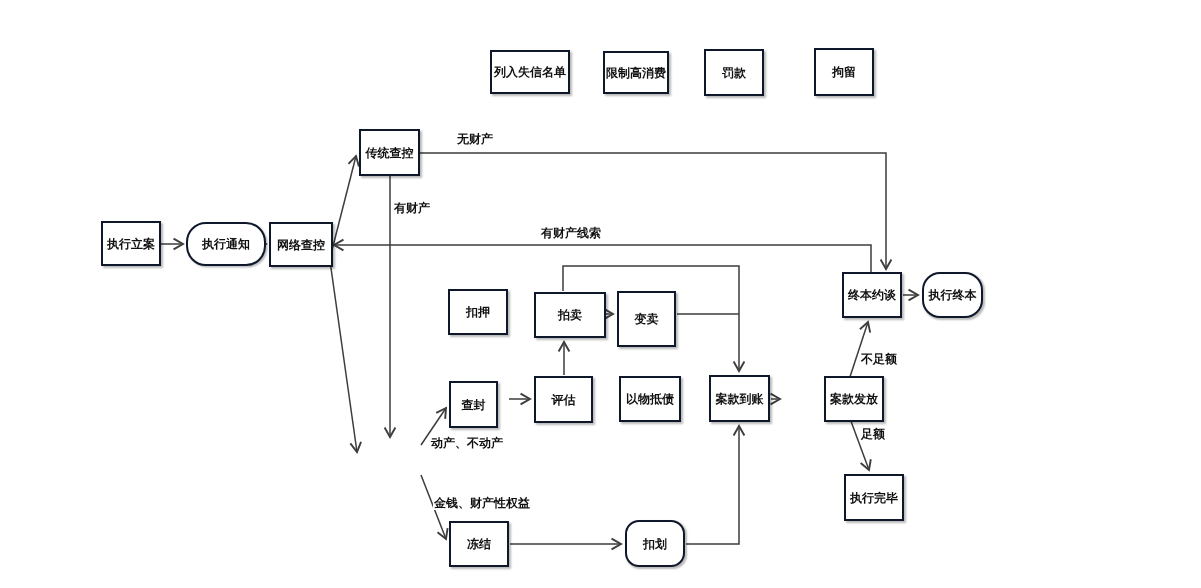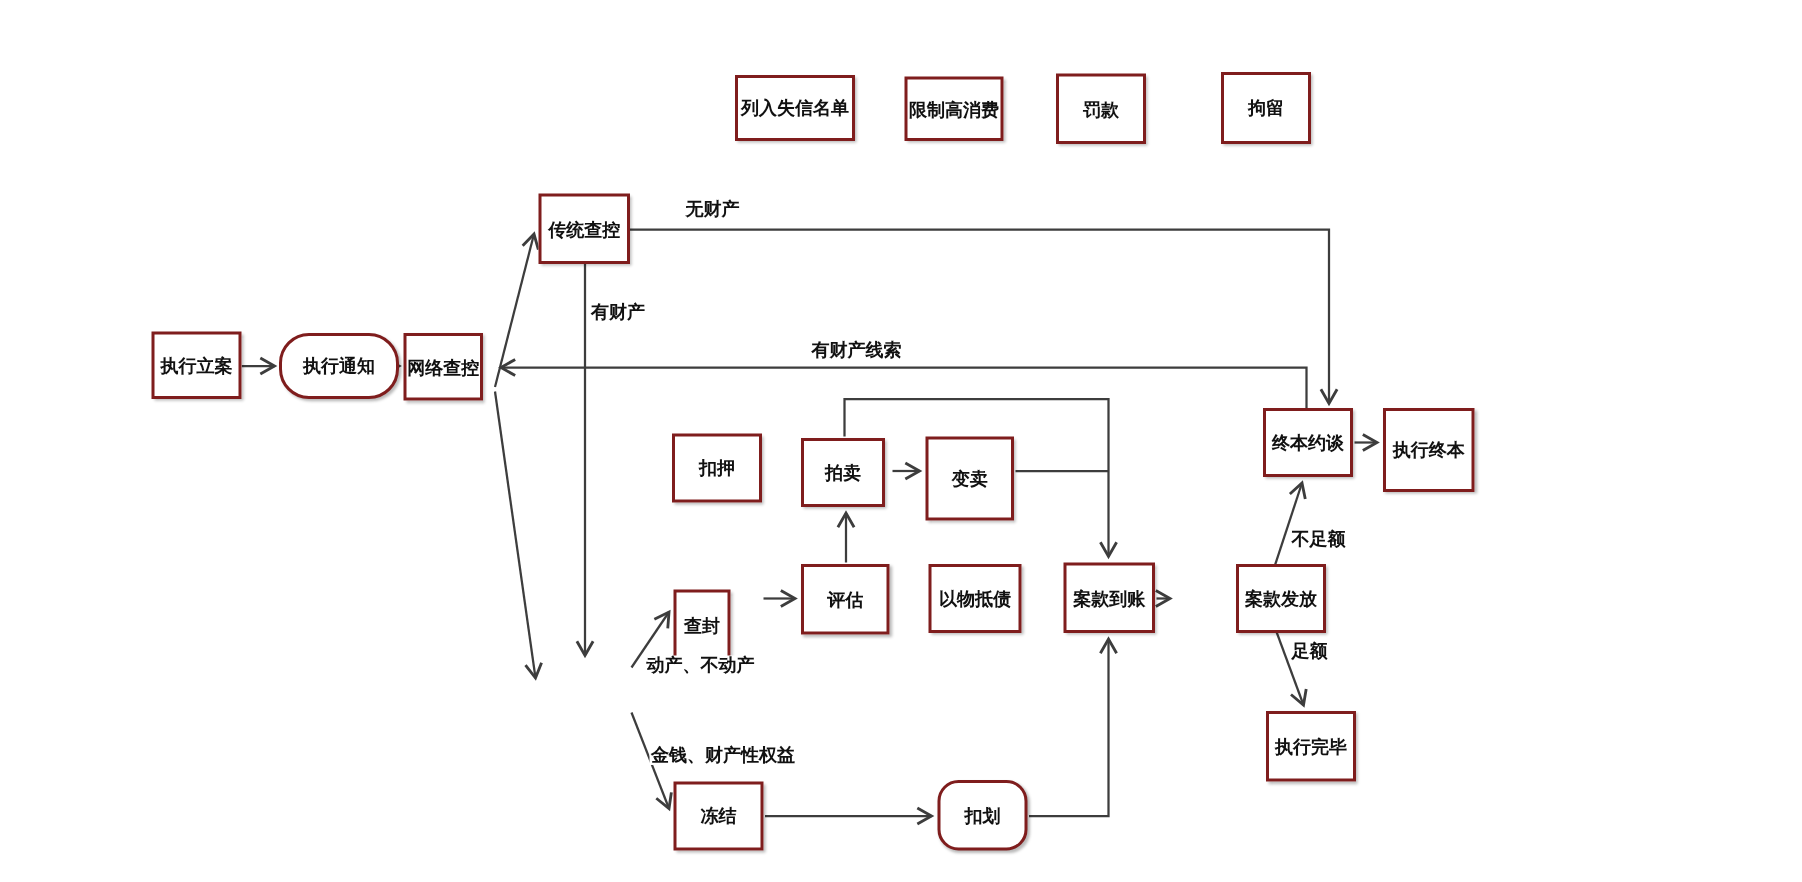--- a/index.html
+++ b/index.html
@@ -23,21 +23,21 @@
   }
   .edge-layer polyline {
     fill: none;
     stroke: #3d3d3d;
     stroke-width: 1.5;
   }
   .node {
     position: absolute;
     box-sizing: border-box;
     background: #ffffff;
-    border: 2px solid #7f1d1d;
+    border: 2px solid #0f172a;
     box-shadow: 1.5px 1.5px 2px rgba(0,0,0,0.28);
     display: flex;
     align-items: center;
     justify-content: center;
     cursor: default;
   }
   .node-label {
     font-size: 12px;
     font-weight: 700;
     color: #111111;
@@ -99,54 +99,54 @@
   </div>
     <div class="node" style="left: 800px; top: 48px; width: 60px; height: 48px; margin-left: 14px;">
     <span class="node-label">拘留</span>
   </div>
     <div class="node" style="left: 101px; top: 221px; width: 60px; height: 45px;">
     <span class="node-label">执行立案</span>
   </div>
     <div class="node" style="left: 186px; top: 222px; width: 80px; height: 44px; border-radius: 20px;">
     <span class="node-label">执行通知</span>
   </div>
-    <div class="node" style="left: 269px; top: 222px; width: 53px; height: 45px; justify-content: center;">
+    <div class="node" style="left: 269px; top: 222px; width: 64px; height: 45px; justify-content: center;">
     <span class="node-label">网络查控</span>
   </div>
     <div class="node" style="left: 359px; top: 129px; width: 61px; height: 47px;">
     <span class="node-label">传统查控</span>
   </div>
     <div class="node" style="left: 448px; top: 289px; width: 60px; height: 46px;">
     <span class="node-label">扣押</span>
   </div>
-    <div class="node" style="left: 534px; top: 292px; width: 56px; height: 46px;">
+    <div class="node" style="left: 534px; top: 292px; width: 72px; height: 46px;">
     <span class="node-label">拍卖</span>
   </div>
     <div class="node" style="left: 617px; top: 291px; width: 59px; height: 56px;">
     <span class="node-label">变卖</span>
   </div>
-    <div class="node" style="left: 449px; top: 393px; width: 38px; height: 47px;">
+    <div class="node" style="left: 449px; top: 381px; width: 49px; height: 47px;">
     <span class="node-label">查封</span>
   </div>
     <div class="node" style="left: 534px; top: 376px; width: 59px; height: 47px;">
     <span class="node-label">评估</span>
   </div>
     <div class="node" style="left: 619px; top: 376px; width: 62px; height: 46px;">
     <span class="node-label">以物抵债</span>
   </div>
     <div class="node" style="left: 709px; top: 375px; width: 61px; height: 47px;">
     <span class="node-label">案款到账</span>
   </div>
     <div class="node" style="left: 824px; top: 376px; width: 60px; height: 46px;">
     <span class="node-label">案款发放</span>
   </div>
     <div class="node" style="left: 842px; top: 272px; width: 60px; height: 46px;">
     <span class="node-label">终本约谈</span>
   </div>
-    <div class="node" style="left: 922px; top: 272px; width: 61px; height: 56px;">
+    <div class="node" style="left: 922px; top: 272px; width: 61px; height: 46px; border-radius: 18px;">
     <span class="node-label">执行终本</span>
   </div>
     <div class="node" style="left: 844px; top: 474px; width: 60px; height: 47px;">
     <span class="node-label">执行完毕</span>
   </div>
     <div class="node" style="left: 449px; top: 521px; width: 60px; height: 46px;">
     <span class="node-label">冻结</span>
   </div>
     <div class="node" style="left: 625px; top: 520px; width: 60px; height: 47px; border-radius: 14px;">
     <span class="node-label">扣划</span>

